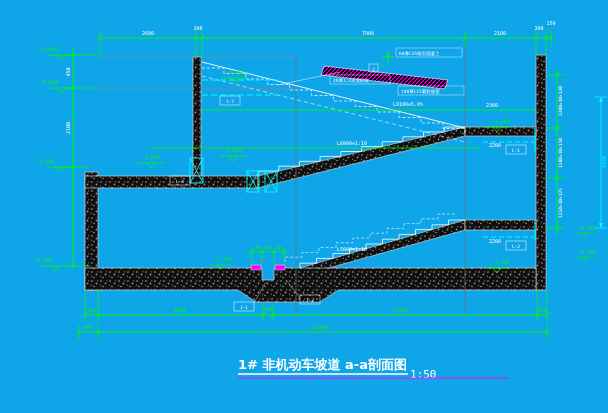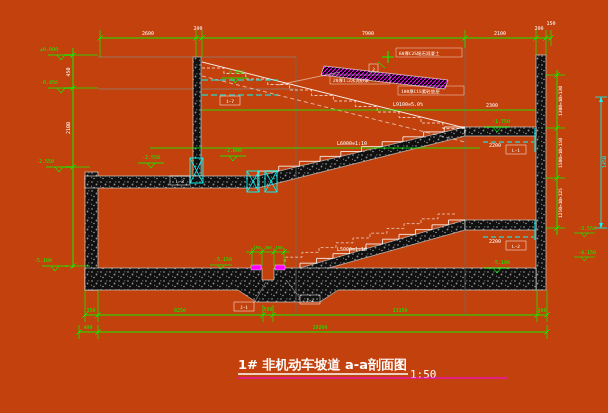--- a/index.html
+++ b/index.html
@@ -1,16 +1,16 @@
 <!DOCTYPE html>
 <html><head>
 <meta charset="utf-8">
 <style>
   html,body{margin:0;padding:0;background:#000;}
-  #stage{position:relative;width:608px;height:413px;background:#c2410c;overflow:hidden;}
+  #stage{position:relative;width:608px;height:413px;background:#0ea5e9;overflow:hidden;}
   svg{display:block;font-family:"DejaVu Sans Mono","DejaVu Sans",monospace;}
   text{fill:#fff;}
   .dimtxt{fill:#ffffff;font-size:5px;}
   .dimtxt-s{fill:#ffffff;font-size:4.5px;}
   .gdim{fill:#00ff00;font-size:5px;}
   .gdim-s{fill:#00ff00;font-size:4px;}
   .elev{fill:#00ff00;font-size:5px;}
   .note{fill:#ffffff;font-size:4.5px;}
   .tag{fill:#ffffff;font-size:4.5px;}
   .ttl{fill:#ffffff;font-size:13px;font-weight:bold;font-family:"DejaVu Sans",sans-serif;}

